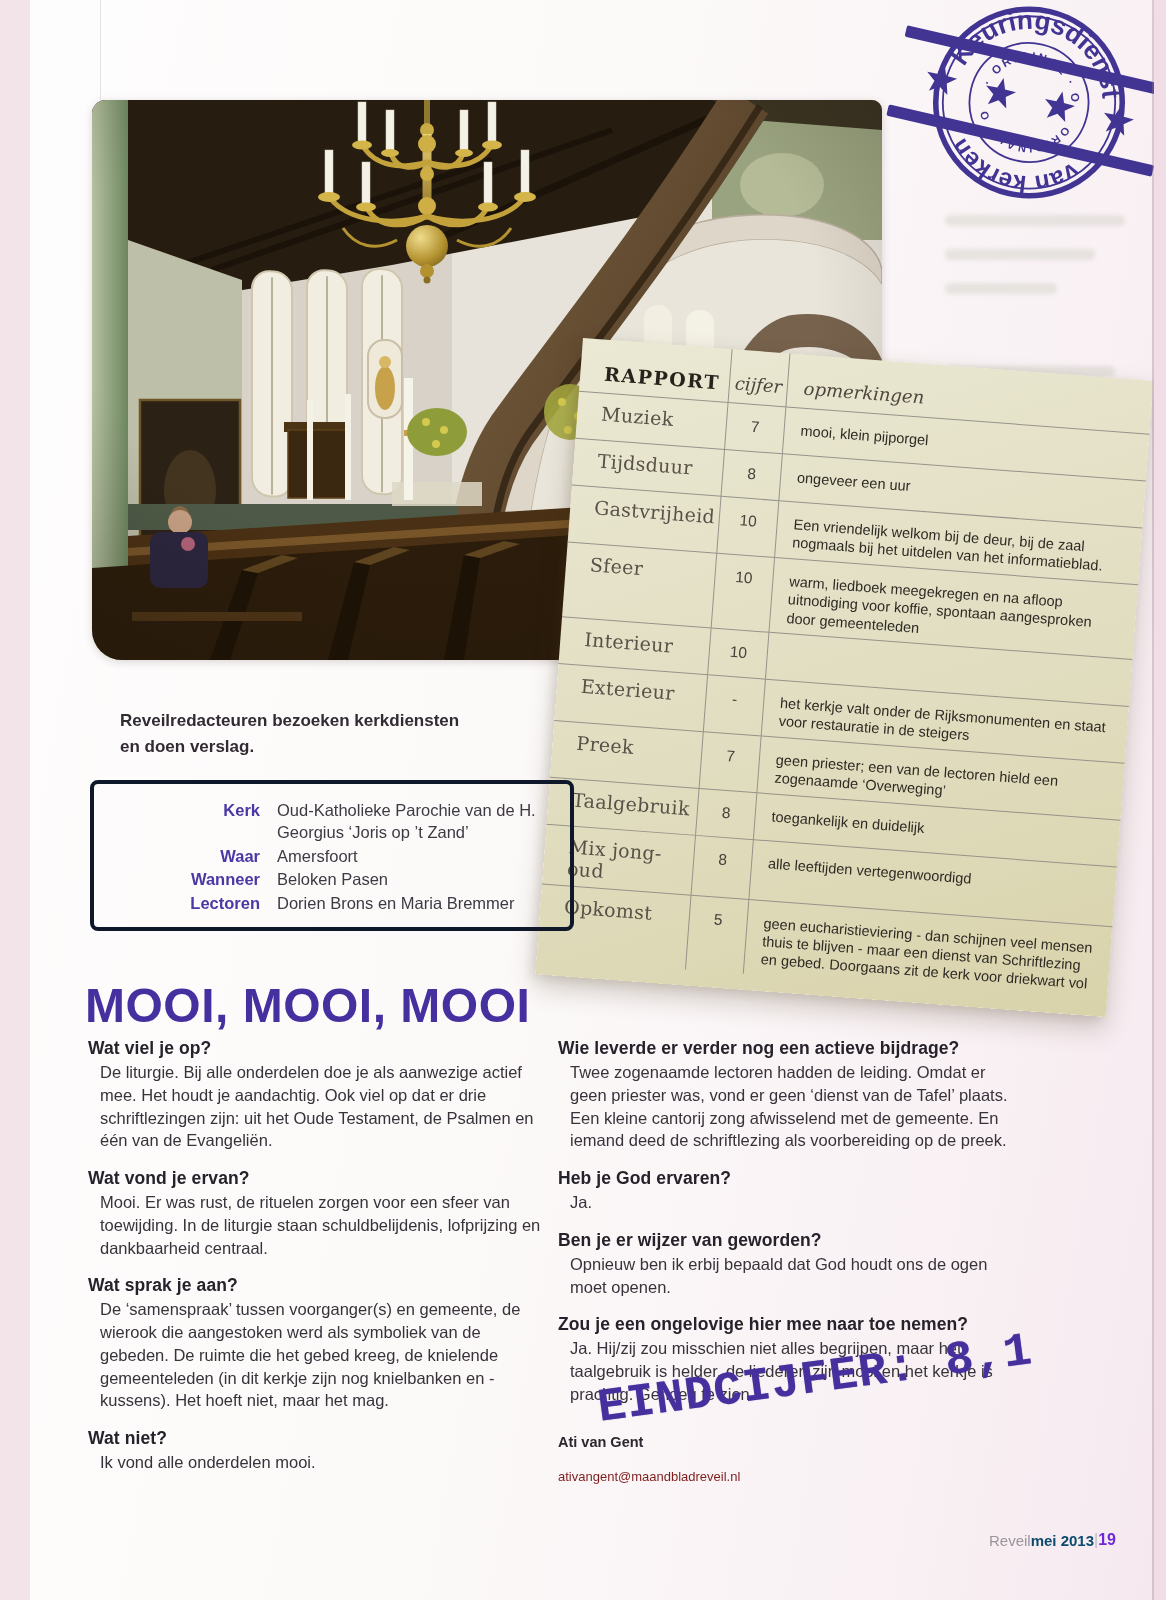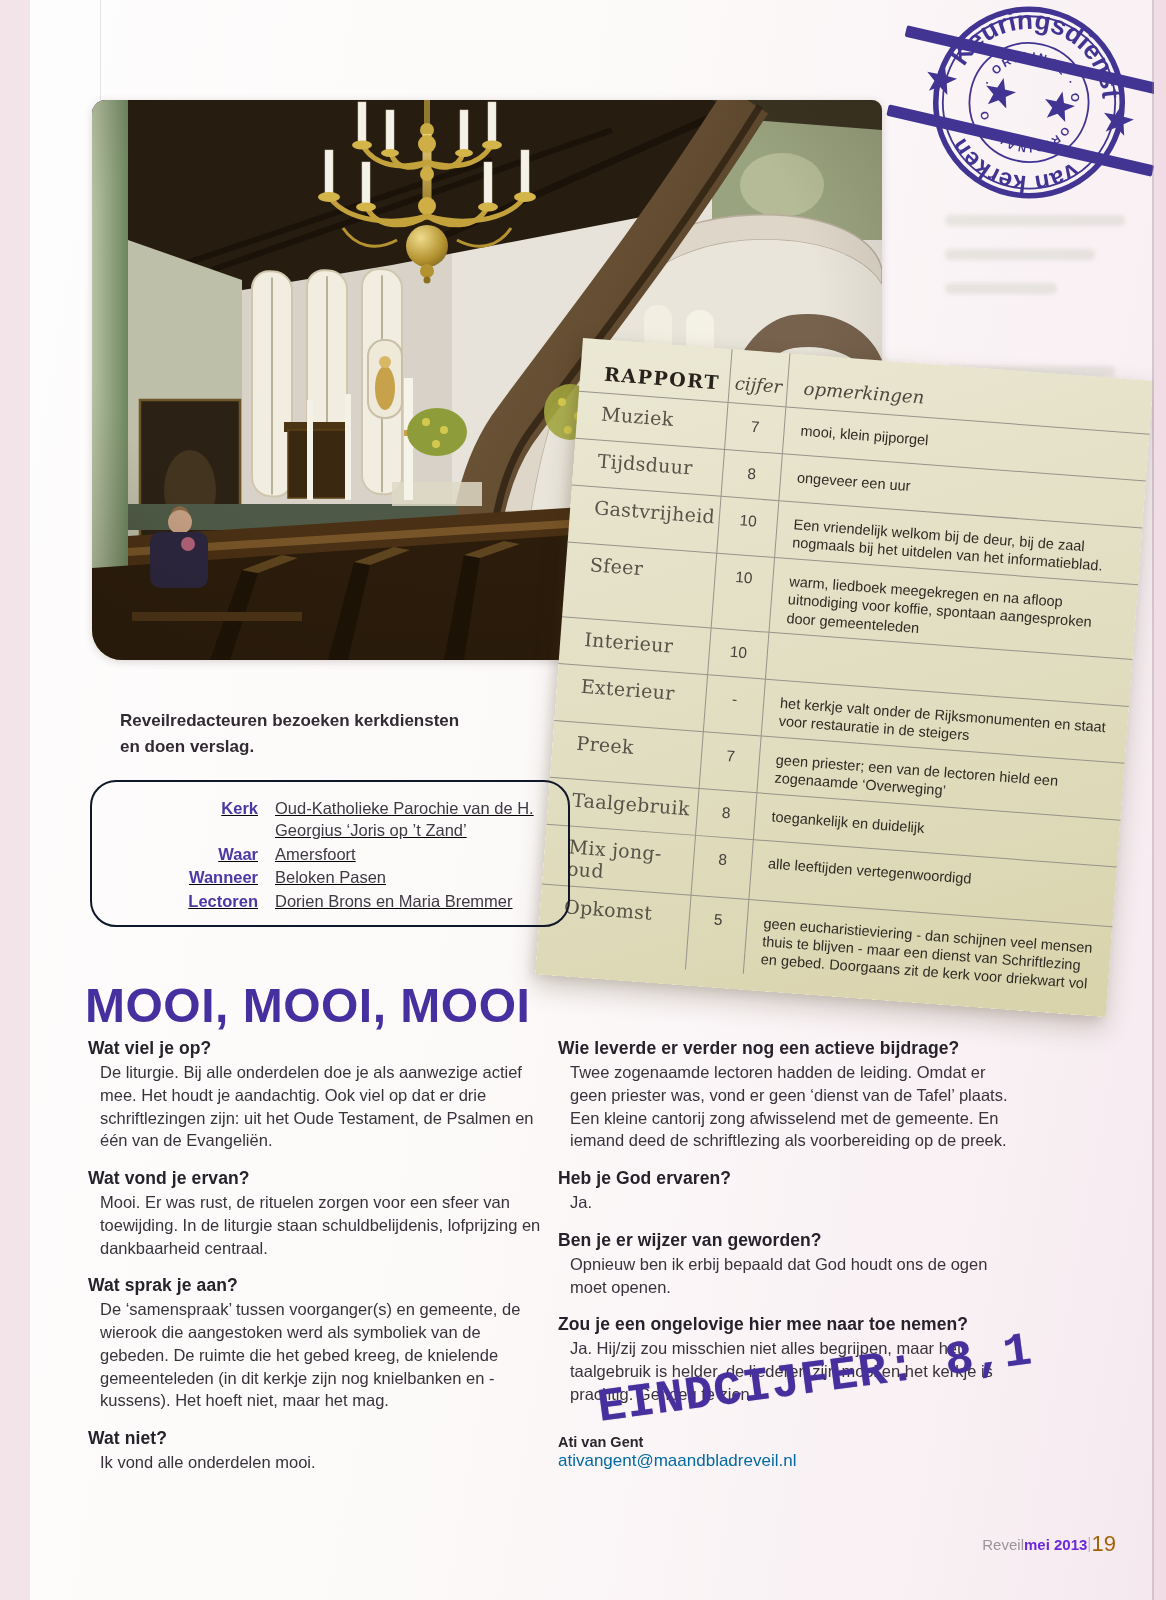--- a/index.html
+++ b/index.html
@@ -49,51 +49,51 @@
   .c2{border-right:1px solid #97938a;text-align:center;padding-top:13px;font-size:15.5px;color:#46413a;}
   .c3{padding:13px 14px 6px 16px;font-size:14.5px;line-height:1.27;color:#2e2a24;}
   .thead{min-height:54px;}
   .thead .c1{font-weight:bold;font-size:19px;letter-spacing:1.5px;color:#27221c;padding-top:23px;}
   .thead .c2,.thead .c3{font-family:"DejaVu Serif",serif;font-style:italic;font-size:18px;color:#4c463e;padding-top:23px;}
 
   
   .intro{left:120px;top:708px;width:350px;font-size:17px;font-weight:bold;line-height:1.55;color:#322b33;}
   .infobox{
     left:90px;top:780px;width:440px;padding:15px 18px 12px 18px;
-    border:2px solid #0f172a;border-radius:26px;text-decoration:underline;
+    border:4px solid #0f172a;border-radius:8px;
   }
   .irow{display:grid;grid-template-columns:148px 1fr;column-gap:17px;
         font-size:16.5px;line-height:1.36;margin-bottom:1px;}
   .ilabel{text-align:right;font-weight:bold;color:#4b38a4;}
   .ivalue{color:#3f3944;}
 
   
   .headline{left:85px;top:978px;font-size:48px;font-weight:800;letter-spacing:.5px;color:#46309f;white-space:nowrap;}
   .col{top:1038px;}
   .col-left{left:88px;width:462px;}
   .col-right{left:558px;width:468px;}
   .qa h3{margin:0 0 2px 0;font-size:17.5px;color:#26222b;letter-spacing:.1px;}
   .qa p{margin:0 0 16px 12px;font-size:16.5px;line-height:1.38;color:#38333b;}
   .author-name{font-size:14.5px;font-weight:bold;color:#2b272f;margin-top:28px;}
-  .author-email{font-size:17px;color:#0369a1;margin-top:1px;}
+  .author-email{font-size:13px;color:#7f1d1d;margin-top:19px;}
 
   
   .eind{
     left:598px;top:1382px;transform:rotate(-7.6deg);transform-origin:0 50%;
     font-family:"Liberation Mono",monospace;font-weight:bold;font-size:47px;
     color:#46309e;white-space:nowrap;letter-spacing:1px;
     text-shadow:0 0 1px rgba(70,48,158,.45);
   }
 
   
   .footer{right:50px;top:1531px;display:flex;align-items:center;}
   .f-mag{font-size:15px;color:#9b939b;}
-  .f-issue{font-size:15px;font-weight:bold;color:#6d28d9;}
+  .f-issue{font-size:15px;font-weight:bold;color:#0c4a6e;}
   .f-sep{font-size:16px;color:#c2b9c2;}
-  .f-page{font-size:22px;font-weight:normal;color:#a16207;}
+  .f-page{font-size:16px;font-weight:bold;color:#6d28d9;}
 </style>
 </head>
 <body>
 
 <div class="abs page"></div>
 <div class="abs fold-line"></div>
 
 <div class="sm" style="left:945px;top:215px;width:180px;"></div>
 <div class="sm" style="left:945px;top:249px;width:150px;"></div>
 <div class="sm" style="left:945px;top:283px;width:112px;"></div>

